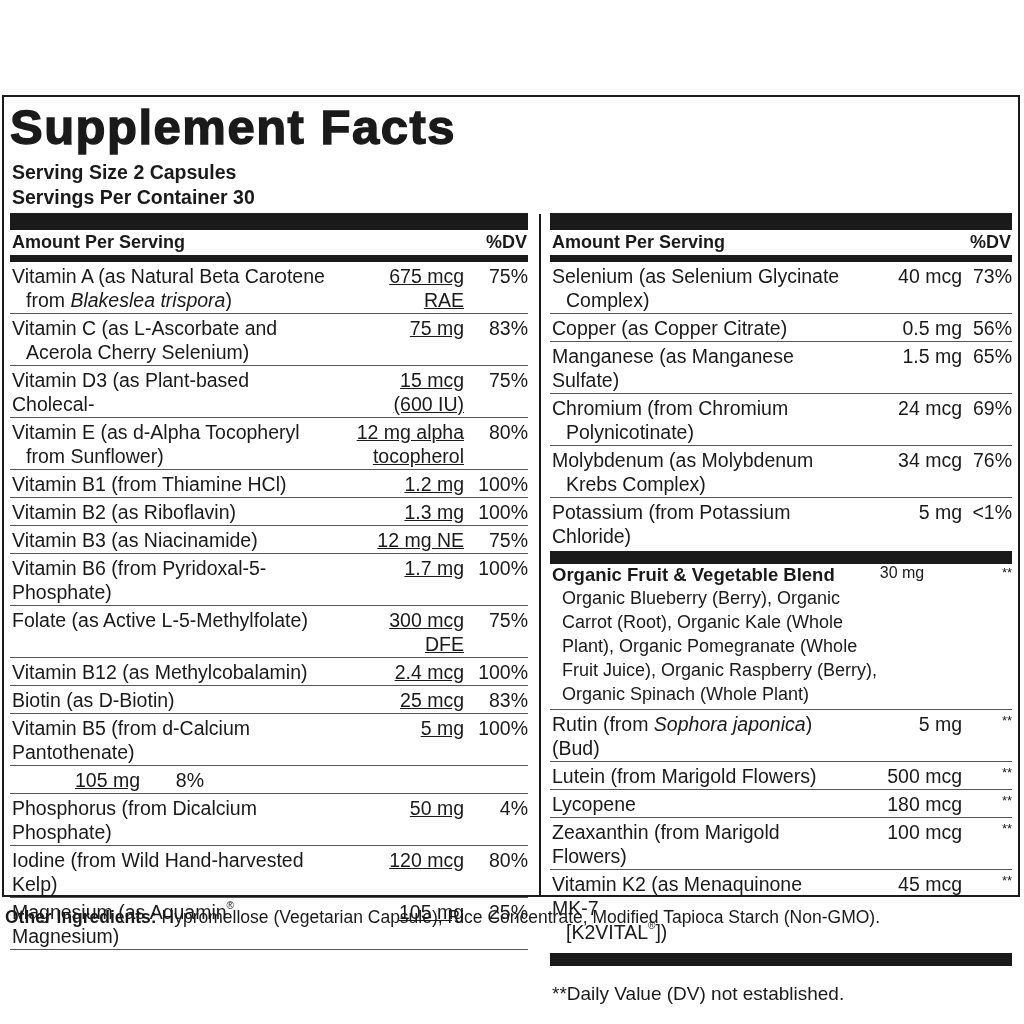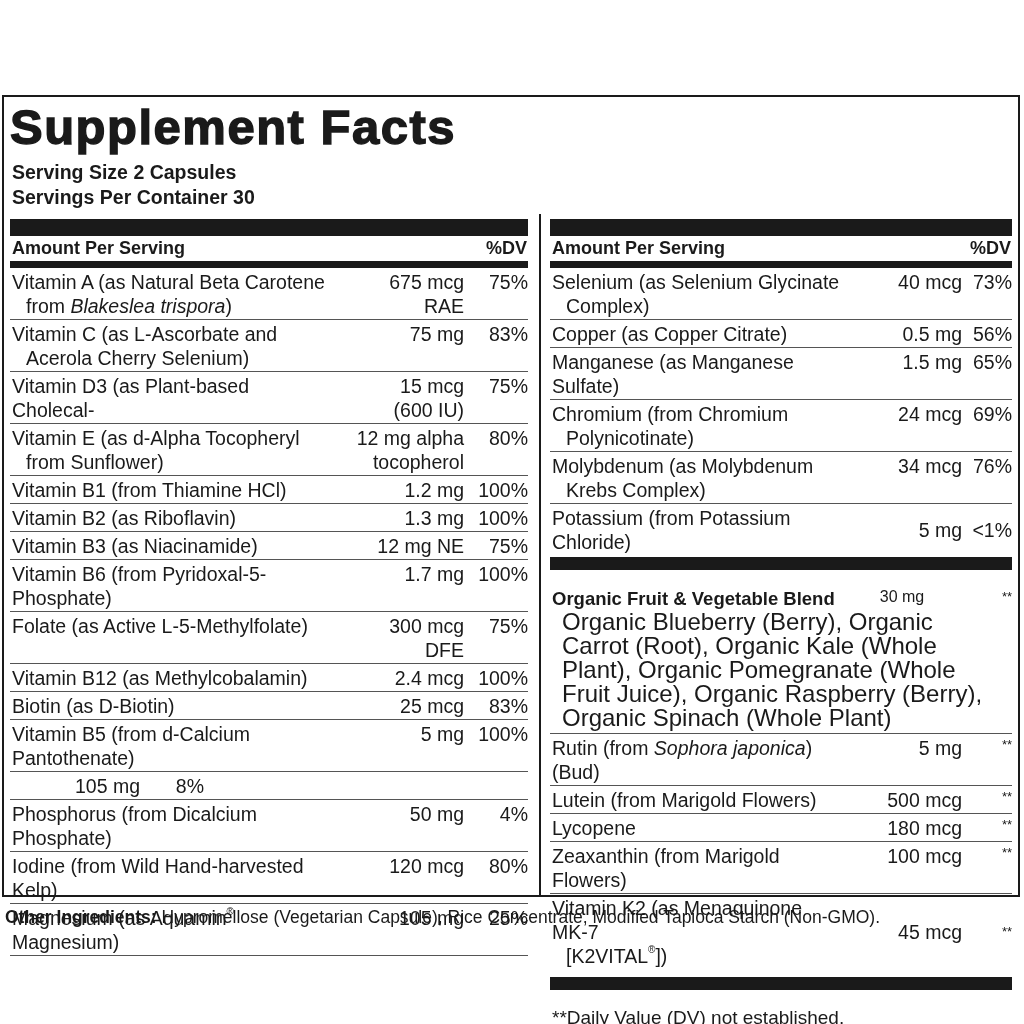--- a/index.html
+++ b/index.html
@@ -3,42 +3,42 @@
   <meta charset="utf-8">
   <style>
     html, body { margin: 0; padding: 0; background: #ffffff; }
     body { width: 1024px; height: 1024px; position: relative; overflow: hidden;
            font-family: "Liberation Sans", sans-serif; color: #1a1a1a; }
     .label-box { position: absolute; left: 2px; top: 95px; width: 1018px; height: 802px;
                  border: 2px solid #1a1a1a; box-sizing: border-box; }
     .title { position: absolute; left: 10px; top: 97px; font-size: 49px; font-weight: 900;
              letter-spacing: 1.5px; line-height: 60px; -webkit-text-stroke: 1.4px #1a1a1a; }
     .serving { position: absolute; left: 12px; font-size: 19.5px; line-height: 24px; font-weight: bold; }
-    .col { position: absolute; top: 219px; }
+    .col { position: absolute; top: 213px; }
     .col-left { left: 10px; width: 518px; }
     .col-right { left: 550px; width: 462px; }
     .divider { position: absolute; left: 539px; top: 214px; width: 2px; height: 681px; background: #1a1a1a; }
     .thick-bar { height: 17px; background: #1a1a1a; }
     .med-bar { height: 7px; background: #1a1a1a; }
     .hdr { display: flex; justify-content: space-between; font-weight: bold; font-size: 18px;
            line-height: 22px; padding: 1px 1px 2px 2px; }
     .row { display: flex; font-size: 19.5px; line-height: 24px; border-bottom: 1.5px solid #555;
            padding: 2px 0 1px 0; }
-    .row:last-child { border-bottom: none; align-items: center; }
+    .row:last-child { border-bottom: none; }
     .name { flex: 1; padding-left: 2px; }
     .name .cont { padding-left: 14px; }
     .amt { text-align: right; }
     .dv { text-align: right; }
-    .col-left .amt { width: 130px; }
+    .col-left .amt { width: 130px; text-decoration: underline; }
     .col-left .dv { width: 64px; }
     .col-right .amt { width: 120px; }
     .col-right .dv { width: 50px; }
     .stars { font-size: 13px; vertical-align: top; line-height: 18px; }
     .blend-title { font-weight: bold; font-size: 18.5px; }
-    .blend-body { padding-left: 12px; font-size: 24px; line-height: 24px; }
+    .blend-body { padding-left: 12px; font-size: 18px; line-height: 24px; }
     .footnote { font-size: 19px; line-height: 24px; padding: 16px 0 0 2px; }
     sup { font-size: 10px; vertical-align: top; line-height: 12px; }
     .other { position: absolute; left: 5px; top: 906px; font-size: 17.5px; line-height: 22px; }
     .other b { font-weight: bold; }
   </style>
 </head>
 <body>
 
 <div class="label-box"></div>
 
@@ -268,21 +268,21 @@
         <div class="name">
           <div><span>Potassium (from Potassium Chloride)</span></div>
         </div>
         <div class="amt">
           <div>5 mg</div>
         </div>
         <div class="dv">&lt;1%</div>
       </div>
     </div>
   <div class="thick-bar" style="height:13px;margin-top:2px"></div>
-  <div style="border-bottom:1.5px solid #555;padding:18px 0 3px 0;">
+  <div style="border-bottom:1.5px solid #555;padding:0 0 3px 0;">
     <div style="display:flex;">
       <span class="name blend-title">Organic Fruit &amp; Vegetable Blend</span>
       <span class="amt" style="width:120px;text-align:center;padding-left:2px;">30 mg</span>
       <span class="dv stars" style="width:50px;">**</span>
     </div>
     <div class="blend-body" id="blend-lines">
         <div>Organic Blueberry (Berry), Organic</div>
         <div>Carrot (Root), Organic Kale (Whole</div>
         <div>Plant), Organic Pomegranate (Whole</div>
         <div>Fruit Juice), Organic Raspberry (Berry),</div>

